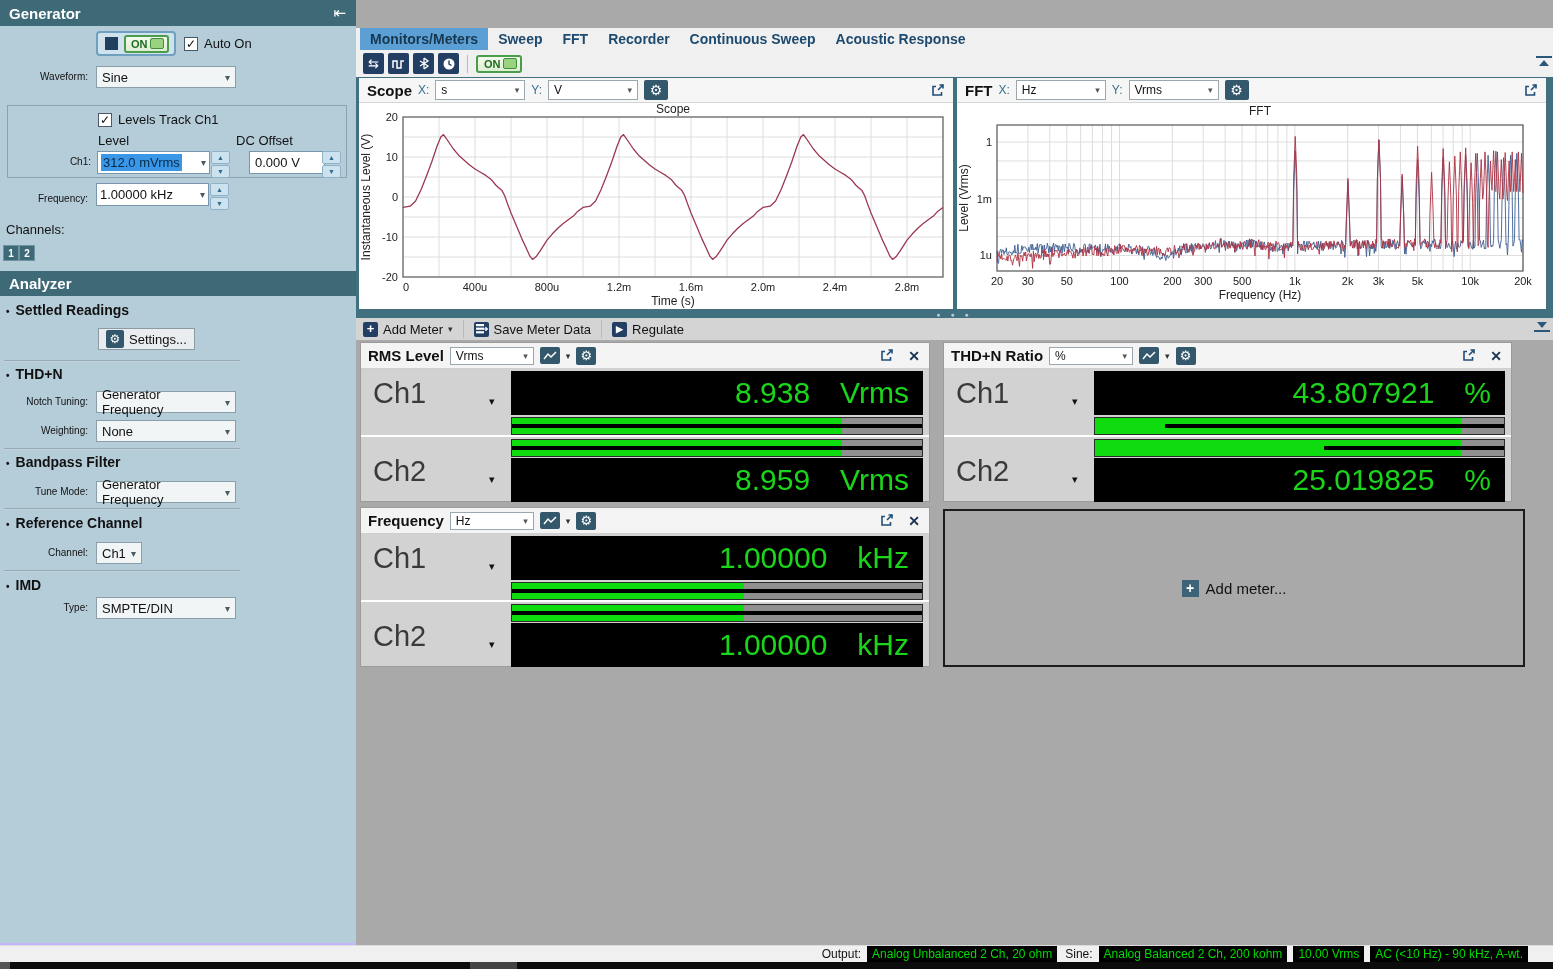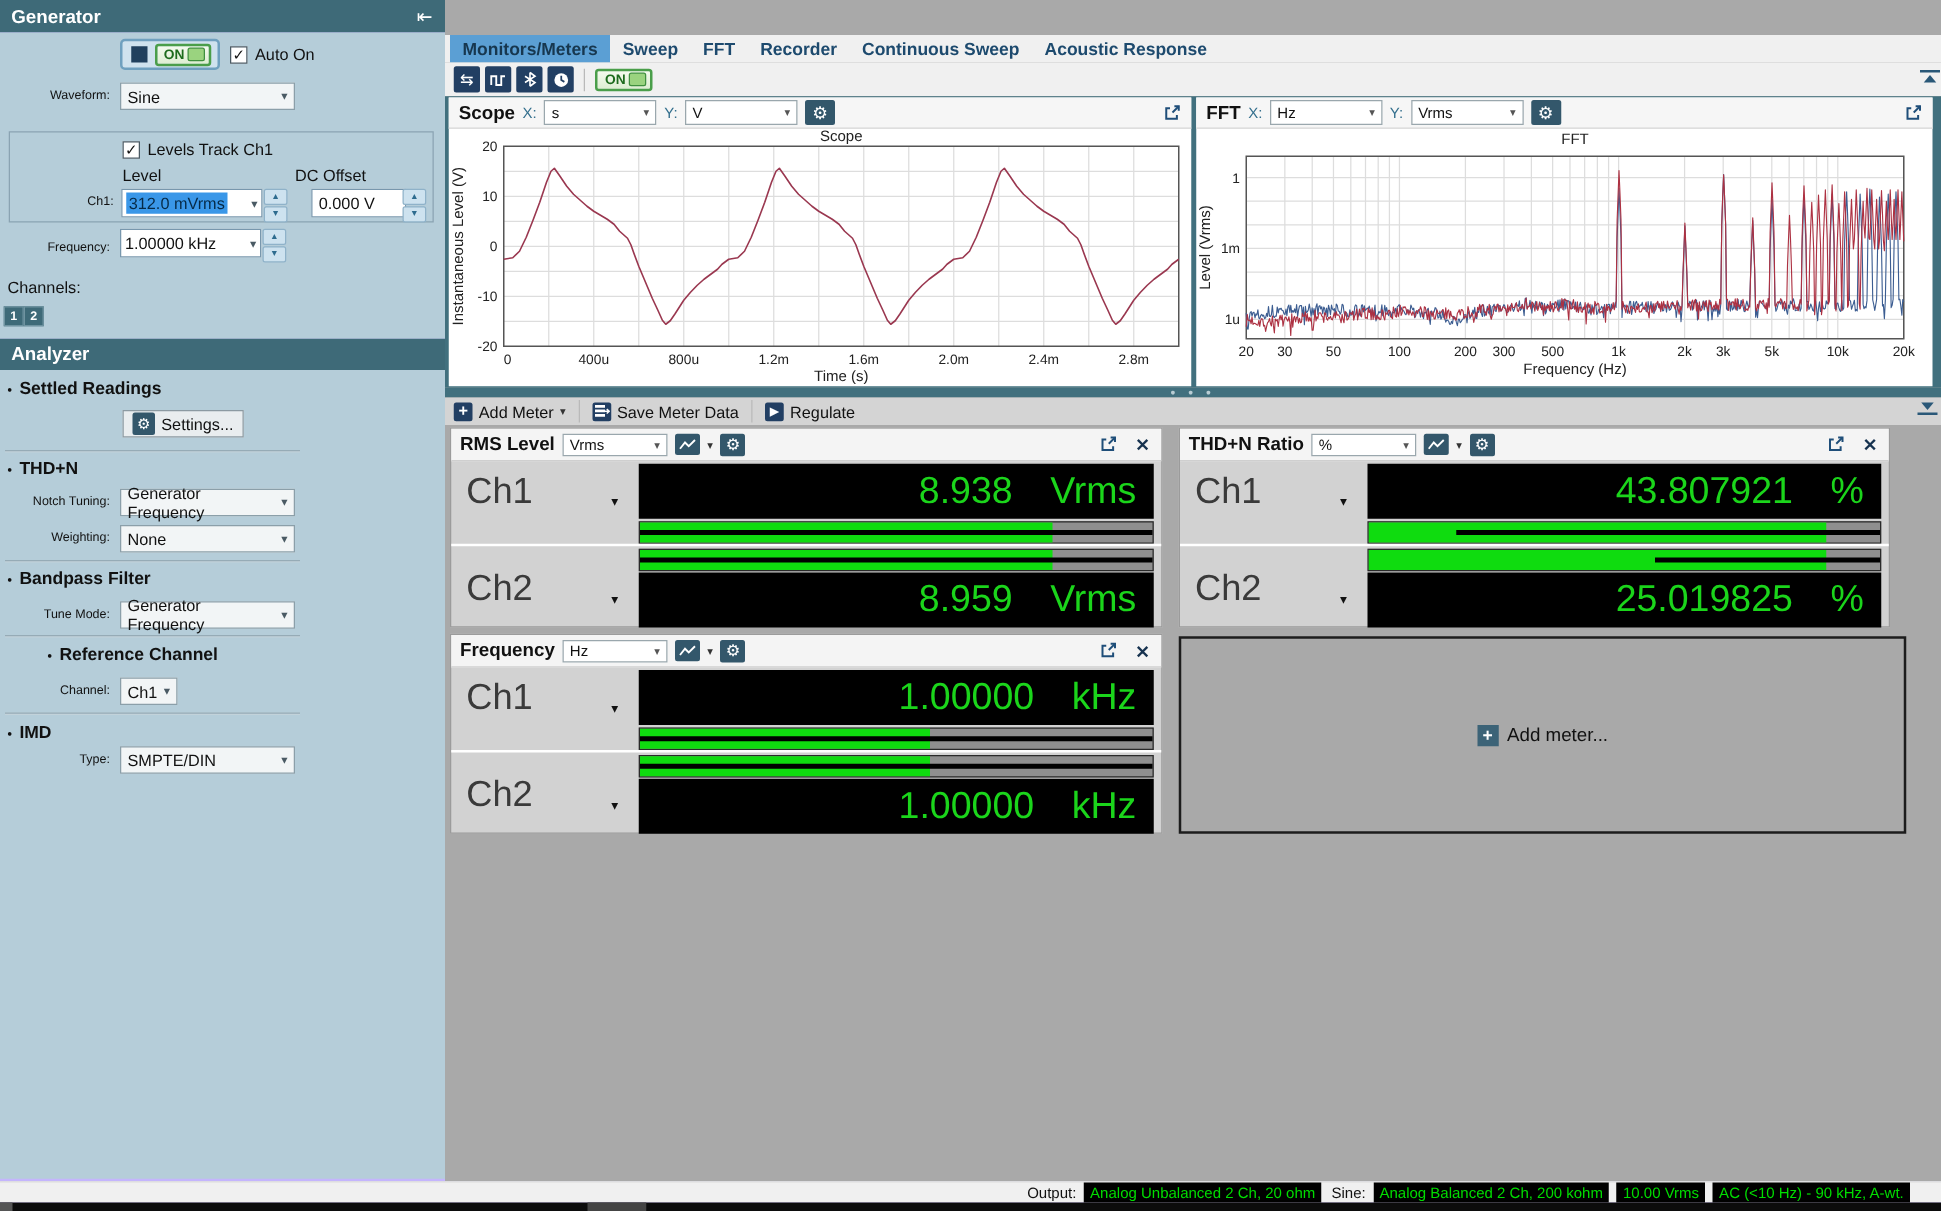--- a/index.html
+++ b/index.html
@@ -221,21 +221,21 @@
     <div class="divider" style="left:4px;top:152px;width:236px;"></div>
 
     <div class="s-head" style="left:6px;top:158px;"><span class="blt">•</span><span>Bandpass Filter</span></div>
     <div class="g-label" style="left:0;top:185px;width:88px;">Tune Mode:</div>
     <div class="sel" style="left:96px;top:185px;width:140px;height:22px;">
       <span>Generator Frequency</span>
         <span class="chev">▾</span>
     </div>
     <div class="divider" style="left:4px;top:212px;width:236px;"></div>
 
-    <div class="s-head" style="left:6px;top:219px;margin-left:32px;"><span class="blt">•</span><span>Reference Channel</span></div>
+    <div class="s-head" style="left:6px;top:219px;"><span class="blt">•</span><span>Reference Channel</span></div>
     <div class="g-label" style="left:0;top:246px;width:88px;">Channel:</div>
     <div class="sel" style="left:96px;top:246px;width:46px;height:22px;">
       <span>Ch1</span>
         <span class="chev">▾</span>
     </div>
     <div class="divider" style="left:4px;top:274px;width:236px;"></div>
 
     <div class="s-head" style="left:6px;top:281px;"><span class="blt">•</span><span>IMD</span></div>
     <div class="g-label" style="left:0;top:301px;width:88px;">Type:</div>
     <div class="sel" style="left:96px;top:301px;width:140px;height:22px;">

